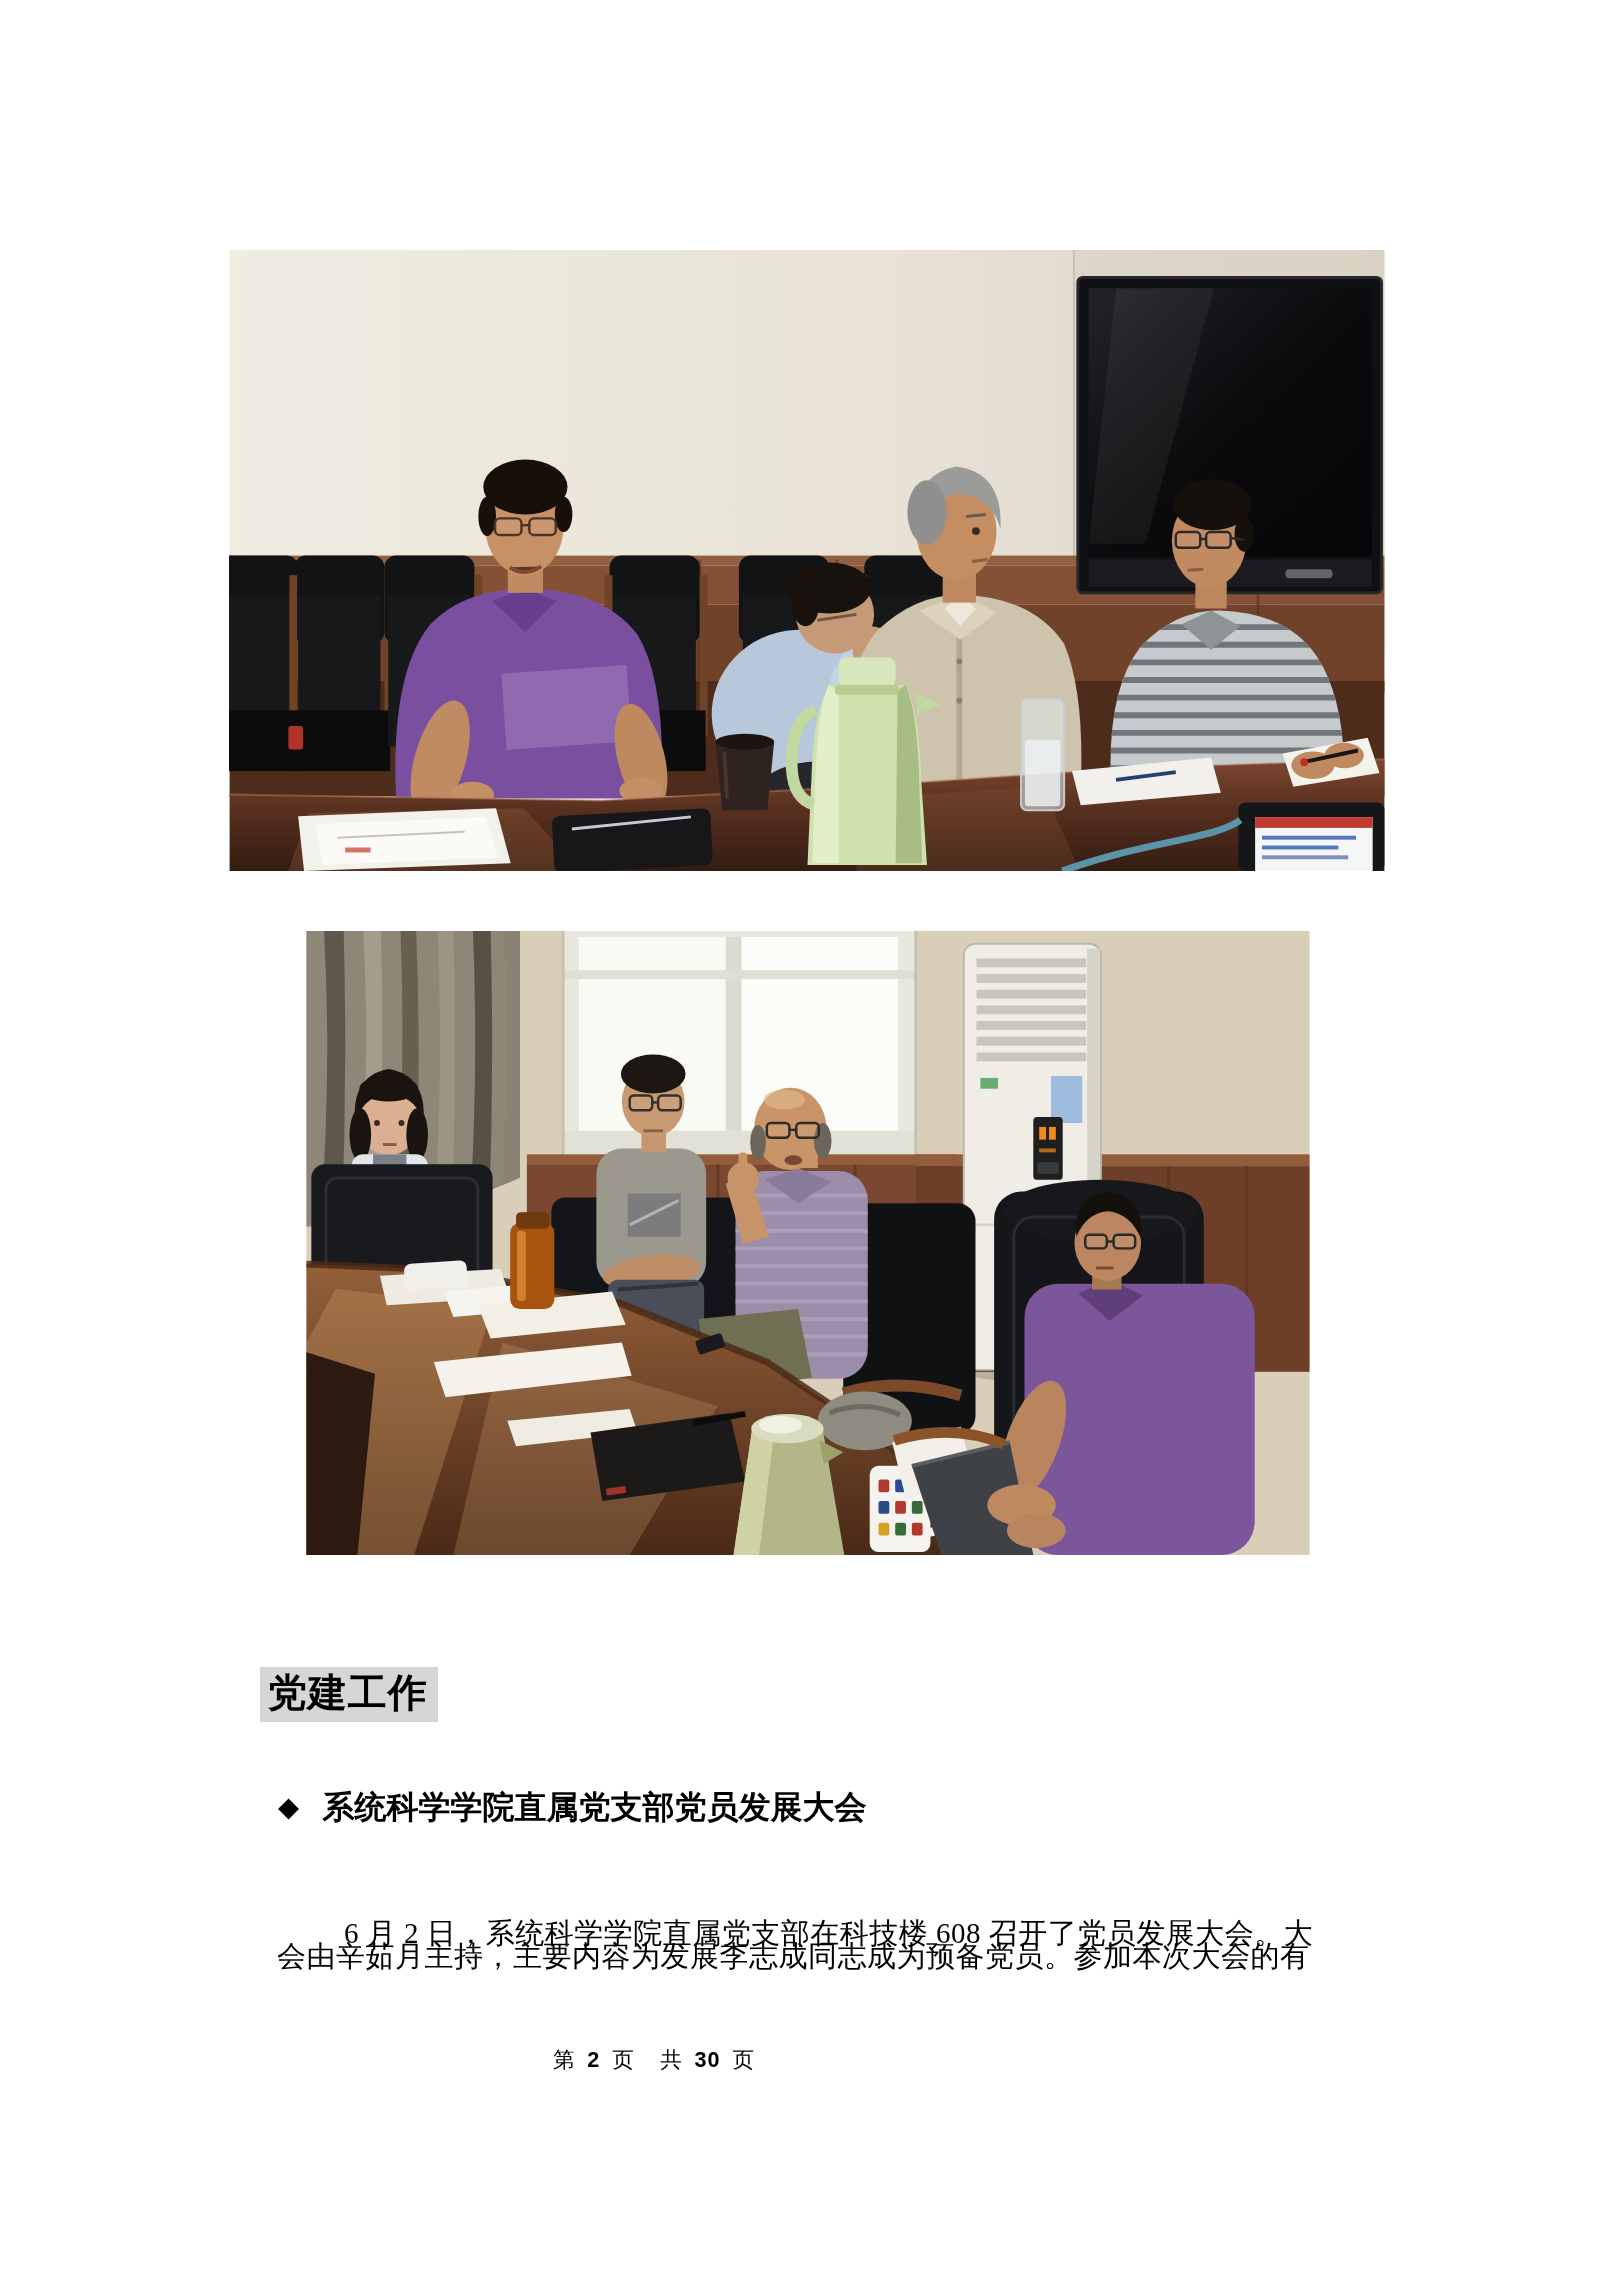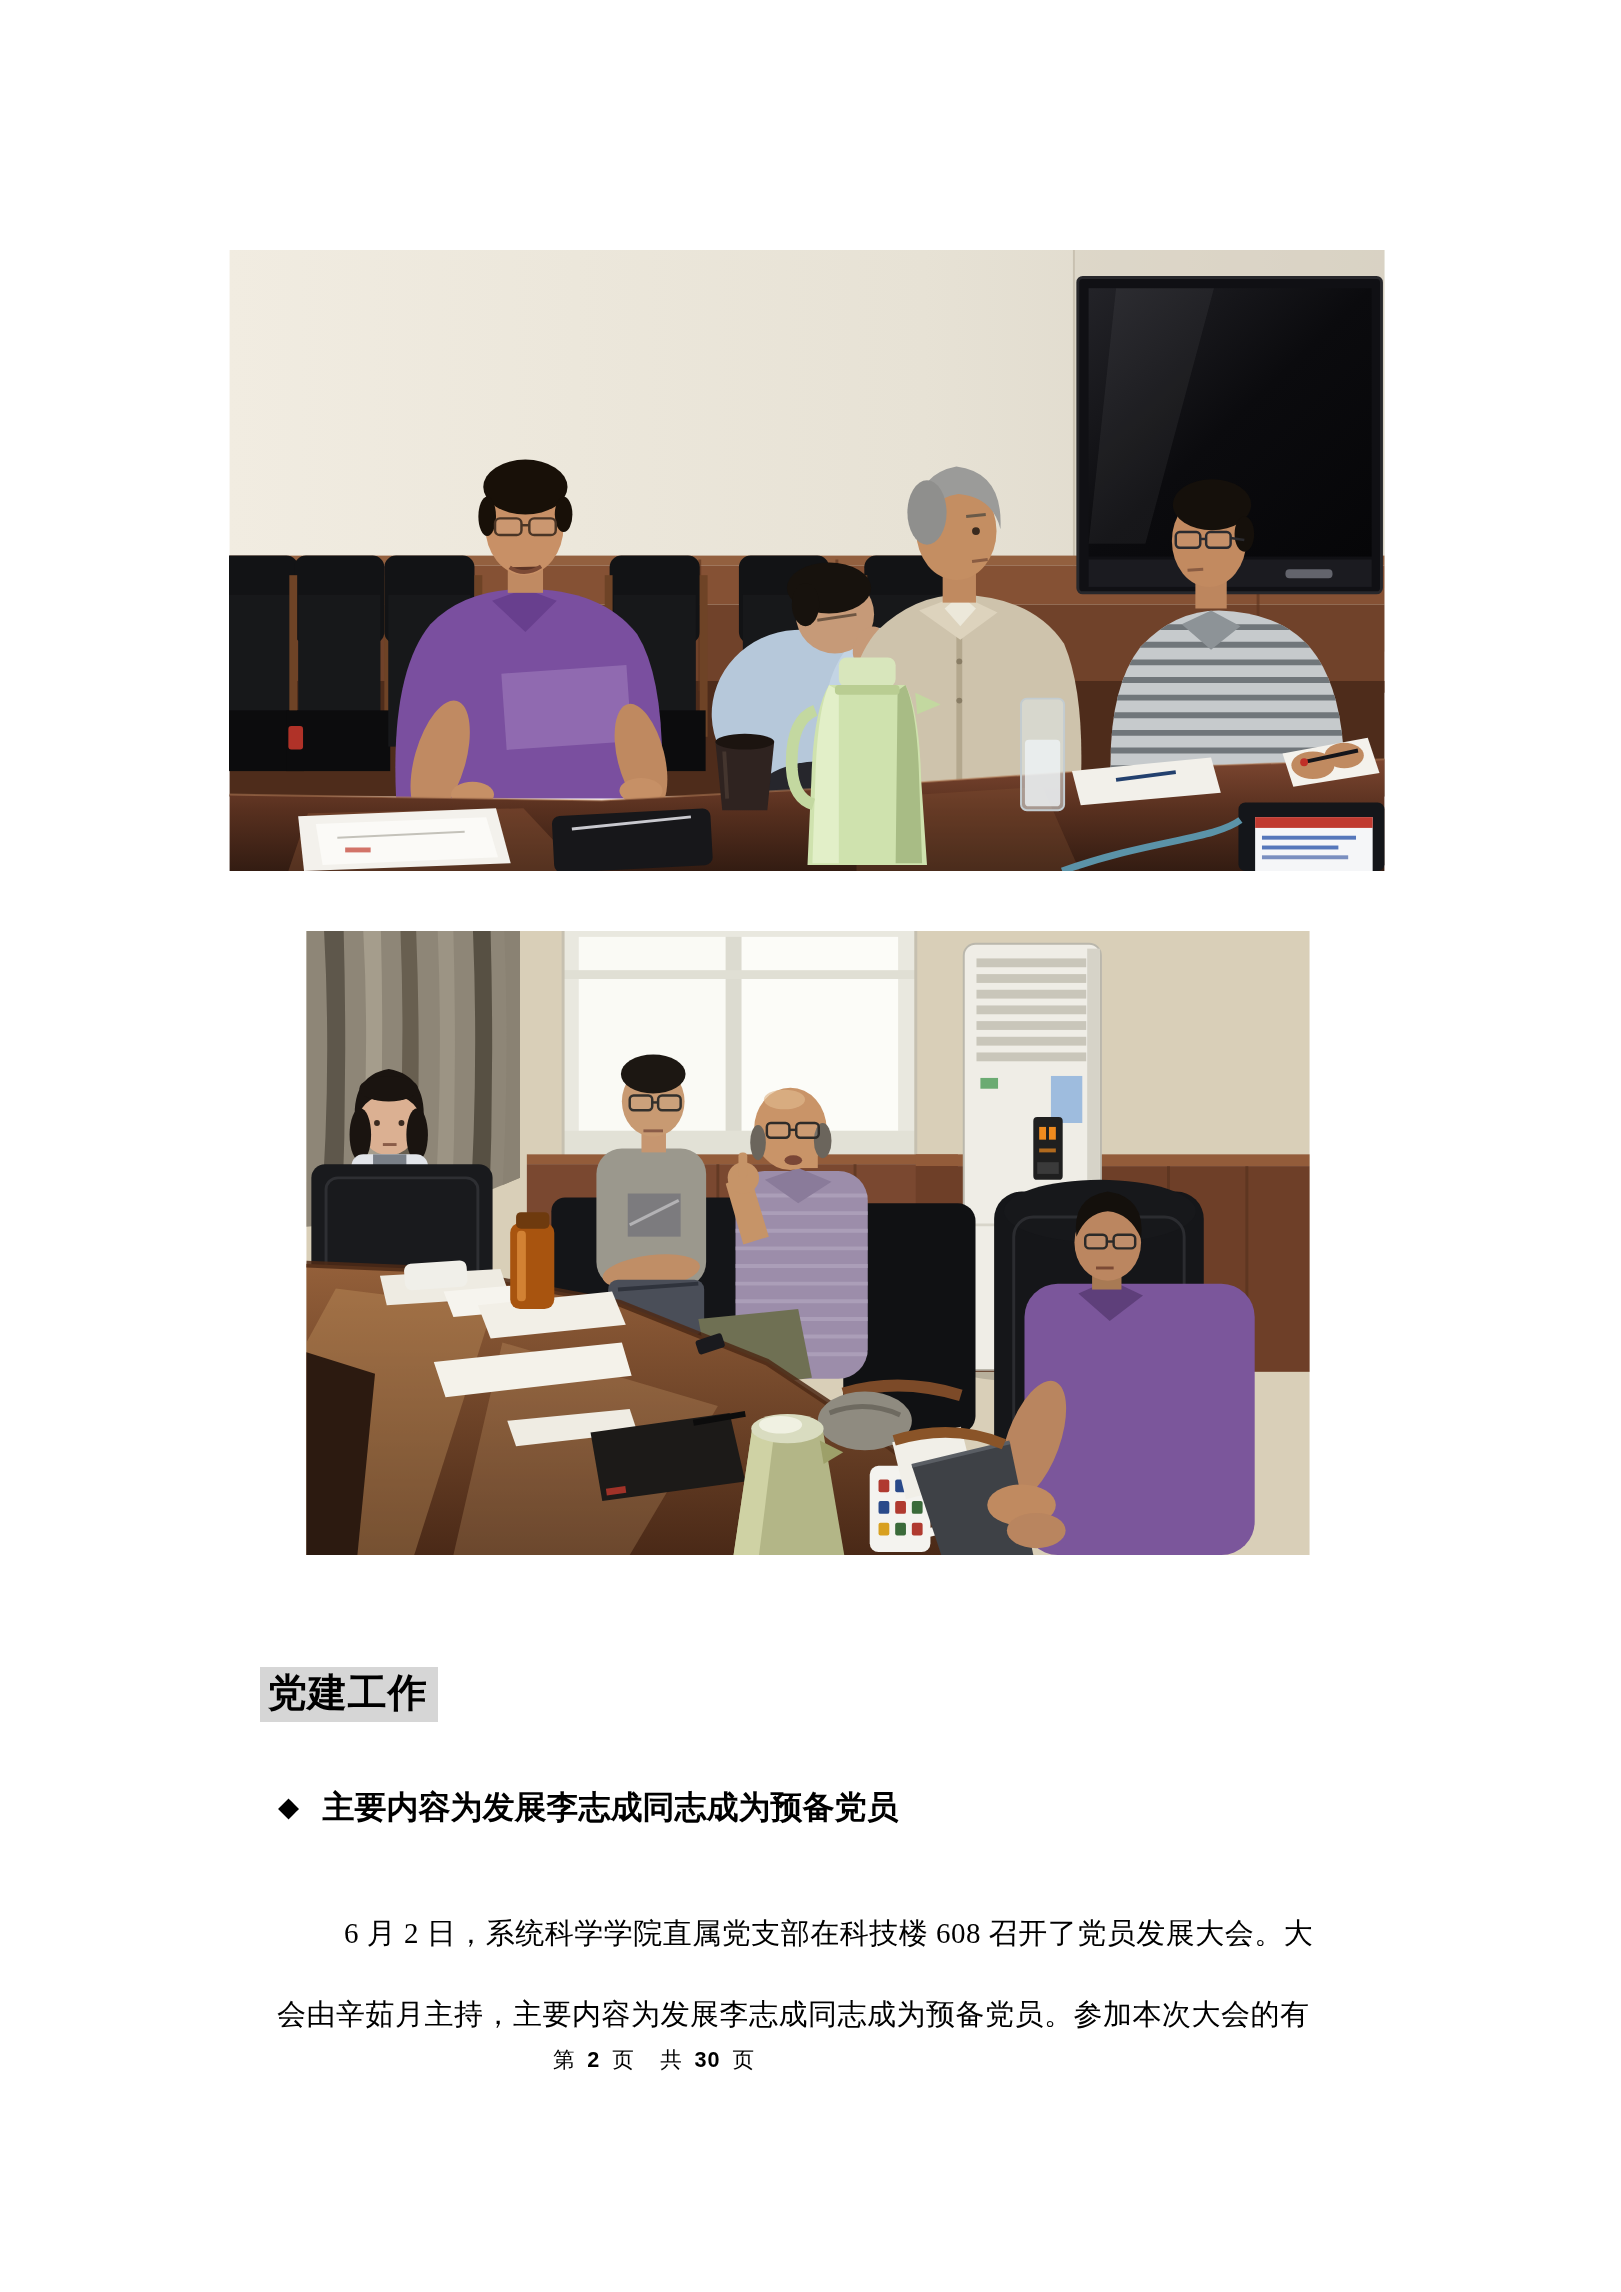--- a/index.html
+++ b/index.html
@@ -24,21 +24,21 @@
     position:absolute; left:278px; top:1788px;
     font-size:32px; font-weight:bold; line-height:1.2; white-space:nowrap;
     display:flex; align-items:center;
   }
   .subheading .bullet { font-size:27.4px; margin-right:23.5px; font-family:"DejaVu Sans",sans-serif; }
   .body-line {
     position:absolute; font-size:29px; line-height:1.2; white-space:nowrap;
     letter-spacing:0.5px;
   }
   .line1 { left:344px; top:1916px; }
-  .line2 { left:277px; top:1997px; }
+  .line2 { left:277px; top:1939px; }
   .footer {
     position:absolute; left:0; top:2045px; width:1308px;
     text-align:center; font-size:21.6px; letter-spacing:1px;
   }
   .footer .seg { margin:0 5.9px; }
   .footer .num { font-weight:bold; font-family:"Liberation Sans","DejaVu Sans",sans-serif; }
   .footer .gap { margin-left:19.6px; }
 </style>
 </head>
 <body>
@@ -507,21 +507,21 @@
       <path d="M 600,520 Q 660,502 712,524" fill="none" stroke="#8a5428" stroke-width="11"></path>
     </g>
   </svg>
 
   <div class="section-heading">
     <span>党建工作</span>
   </div>
 
   <div class="subheading">
     <span class="bullet">◆</span>
-    <span>主要内容为发展李志成同志成为预备党员</span>
+    <span>系统科学学院直属党支部党员发展大会</span>
   </div>
 
   <div class="body-line line1">6 月 2 日，系统科学学院直属党支部在科技楼 608 召开了党员发展大会。大</div>
   <div class="body-line line2">会由辛茹月主持，主要内容为发展李志成同志成为预备党员。参加本次大会的有</div>
 
   <div class="footer">
     <span class="seg">第</span><span class="seg num">2</span><span class="seg">页</span><span class="seg gap">共</span><span class="seg num">30</span><span class="seg">页</span>
   </div>
 
 </div>

